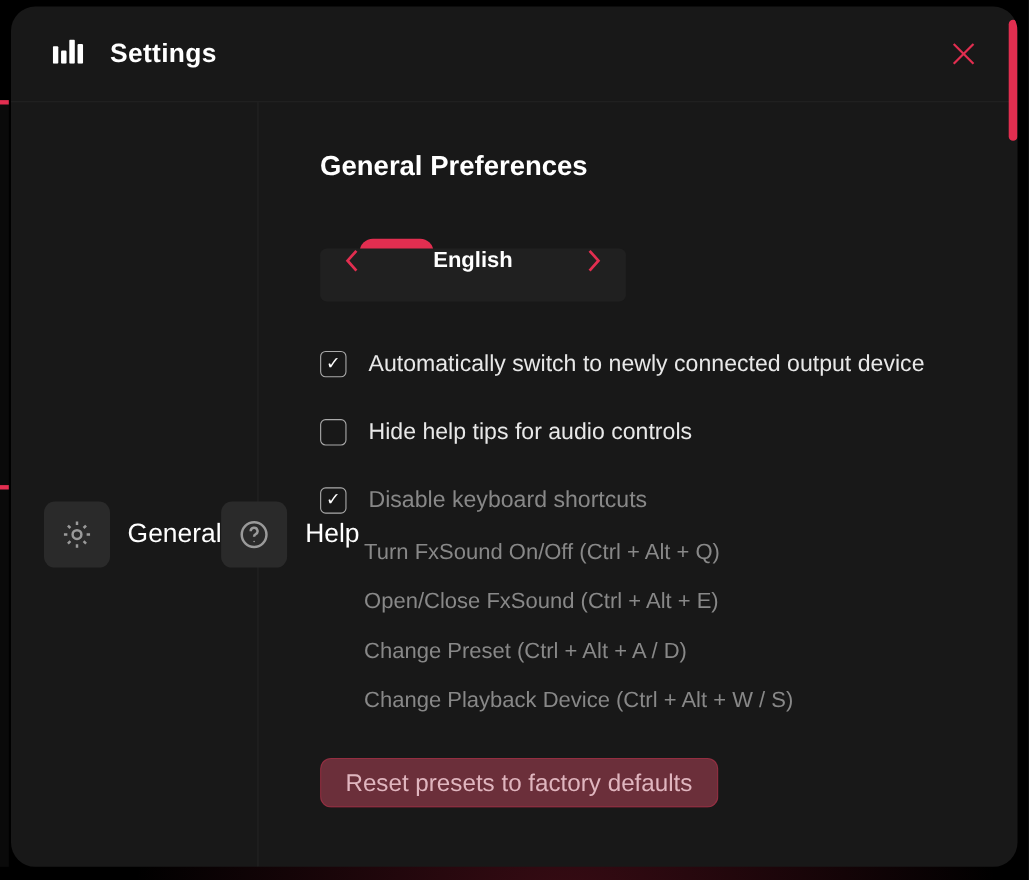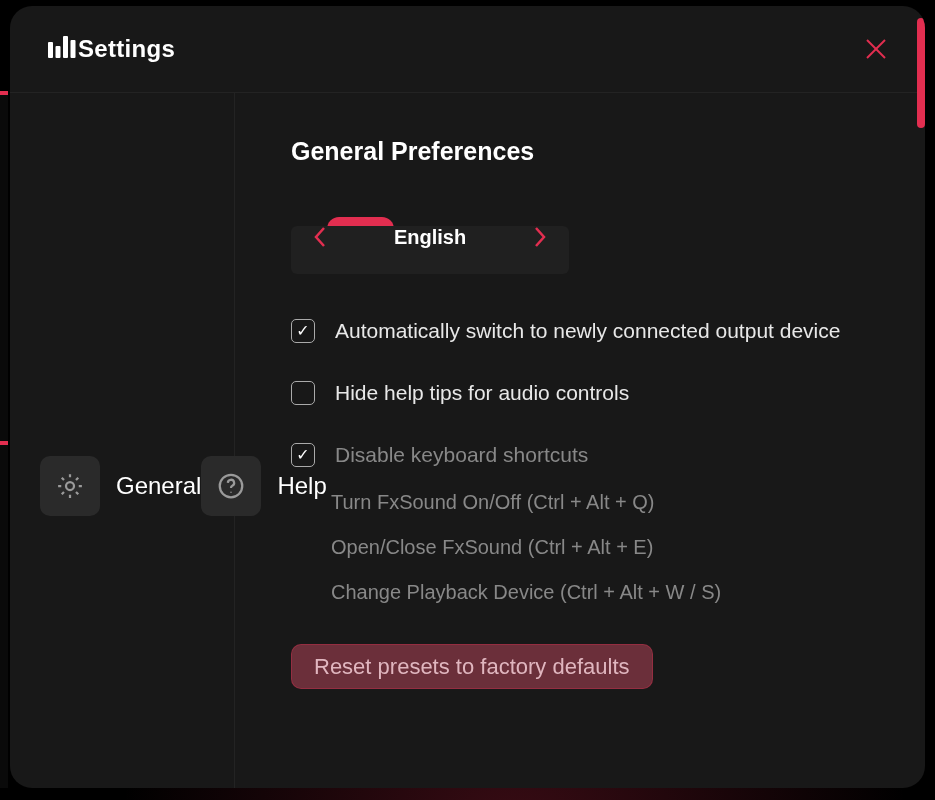--- a/index.html
+++ b/index.html
@@ -54,21 +54,21 @@
     border-radius:4px;
     z-index:4;
   }
   .dlg-header {
     height: 86px;
     display: flex;
     align-items: center;
     padding: 0 34px 0 38px;
     justify-content: space-between;
   }
-  .hdr-left { display:flex; align-items:center; gap:2px; }
+  .hdr-left { display:flex; align-items:center; gap:24px; }
   .title { font-size: 24px; font-weight:600; color:#fff; letter-spacing:0.3px;}
   .close-btn {
     width:30px; height:30px;
     display:flex; align-items:center; justify-content:center;
     cursor:pointer;
     color:#e22e50;
   }
   .close-btn svg { width:22px; height:22px; stroke:#e22e50; stroke-width:2; }
   .sound-icon svg { width:28px; height:22px; }
   .dlg-body {
@@ -250,19 +250,20 @@
       </div>
 
       <div class="check-row tight">
         <div class="chk checked"></div>
         <span class="check-label dim">Disable keyboard shortcuts</span>
       </div>
 
       <div class="shortcut-list">
         <div>Turn FxSound On/Off (Ctrl + Alt + Q)</div>
         <div>Open/Close FxSound (Ctrl + Alt + E)</div>
+        <div>Change Preset (Ctrl + Alt + A / D)</div>
         <div>Change Playback Device (Ctrl + Alt + W / S)</div>
       </div>
 
       <button class="reset-btn">Reset presets to factory defaults</button>
     </div>
   </div>
 </div>
 
 </body></html>

